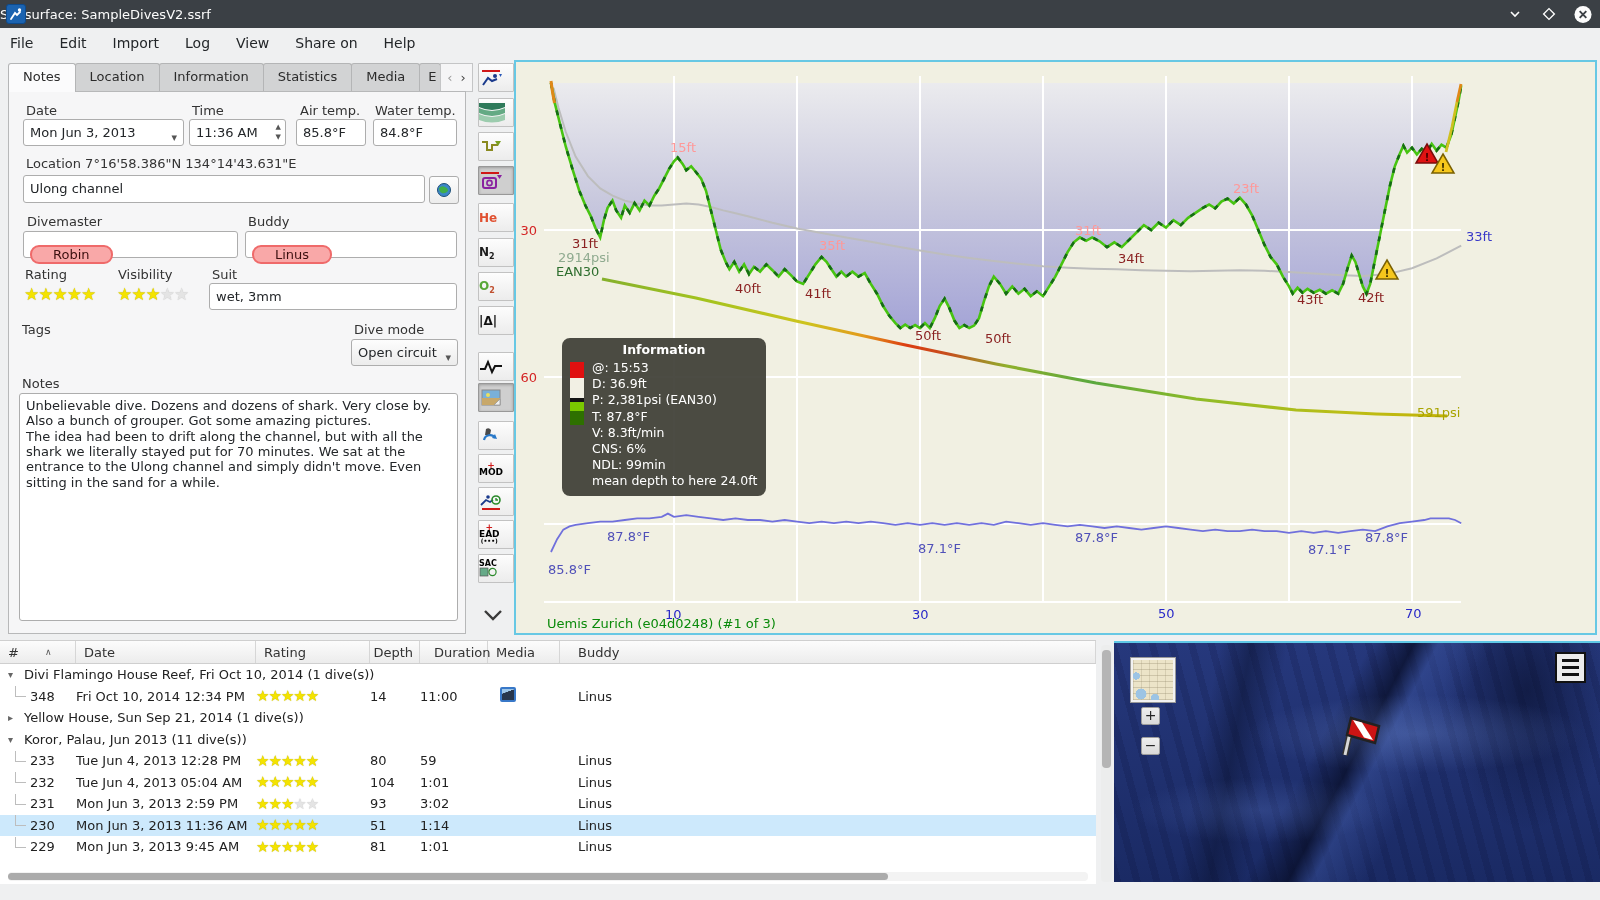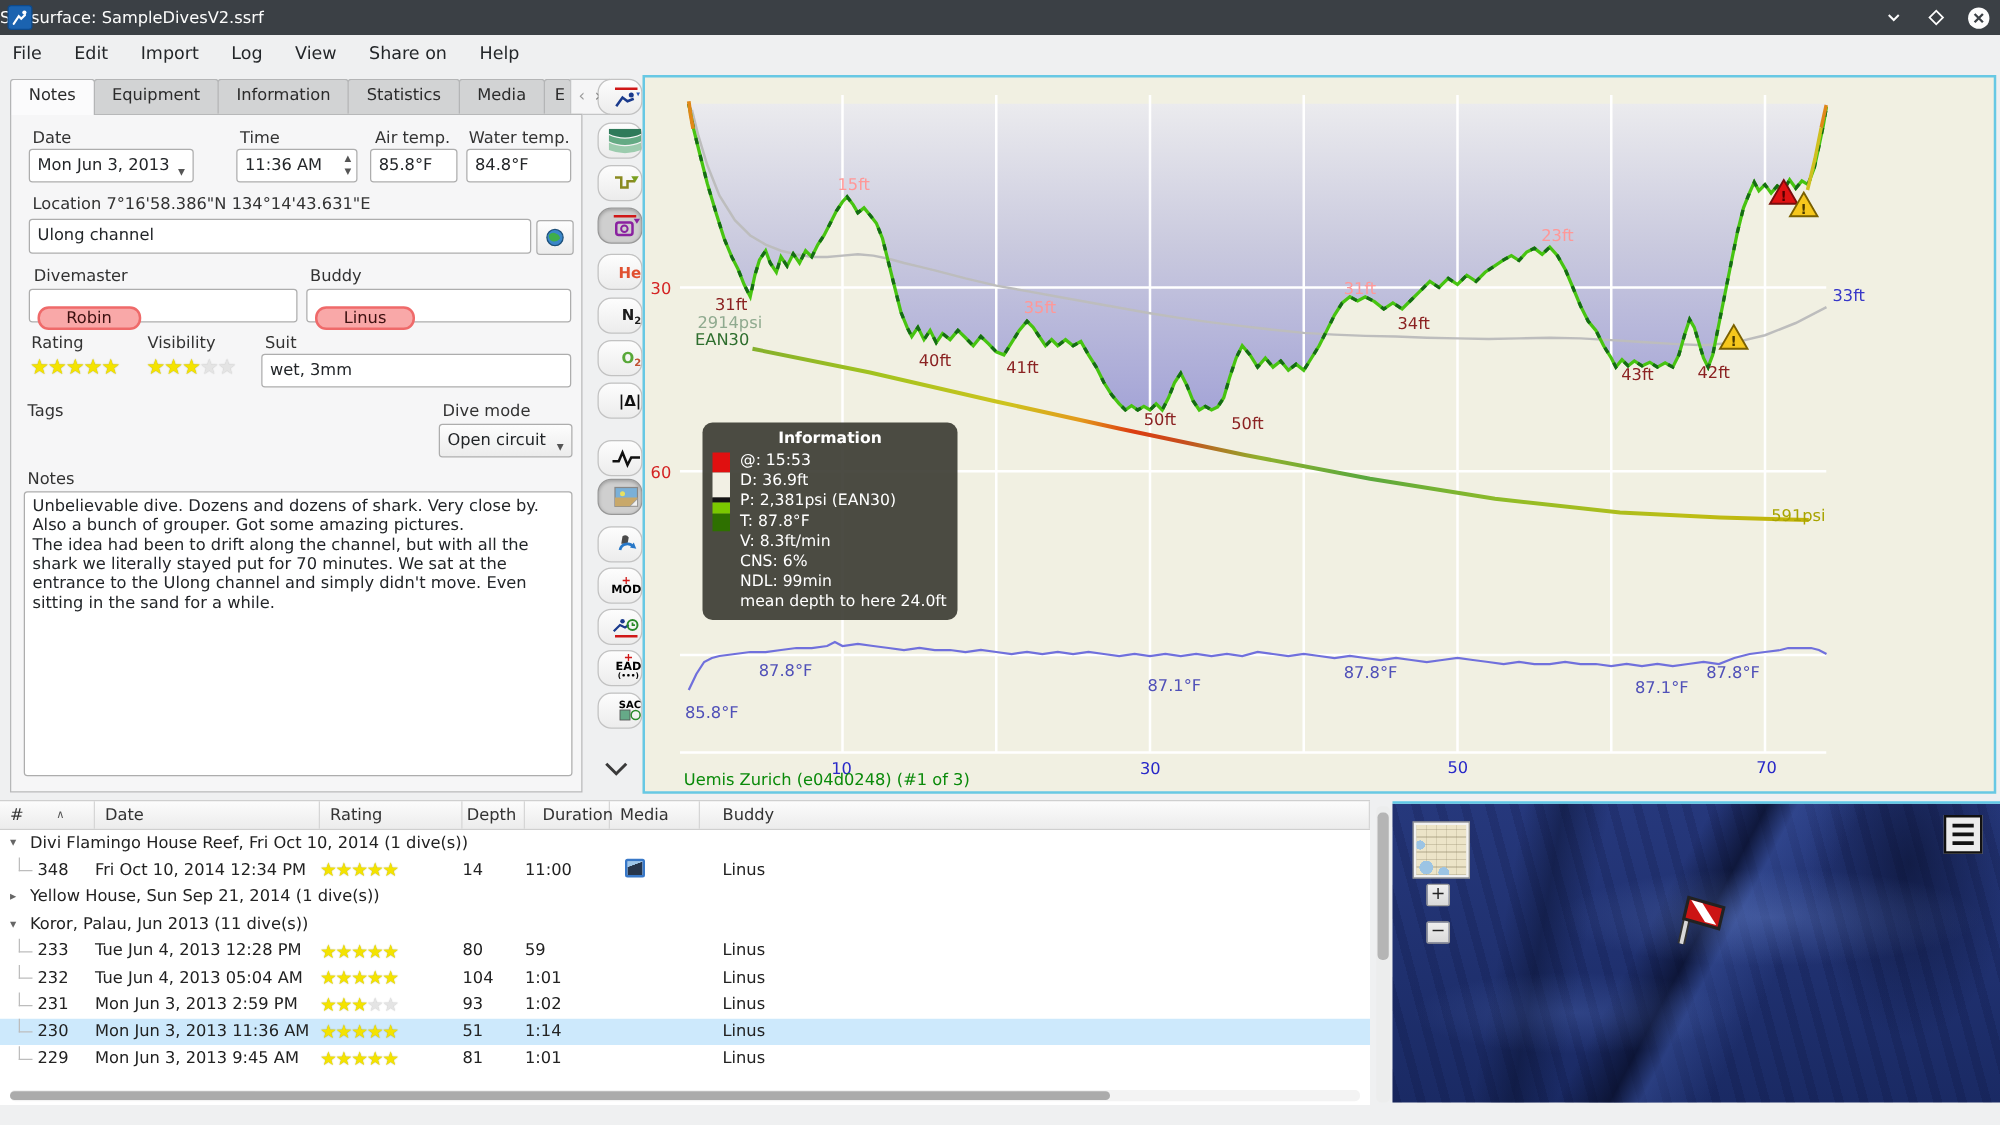--- a/index.html
+++ b/index.html
@@ -42,21 +42,21 @@
   .chip { display:inline-block; background:#f9a8a8; border:2px solid #ef6a6a; border-radius:9px;
           padding:0px 21px; color:#3c1010; margin-top:13px; }
   .stars .st { font-size:17px; letter-spacing:-1px; }
   .st.on  { color:#f4e300; text-shadow:0 0 1px #9d9400; }
   .st.off { color:#e4e4e4; text-shadow:0 0 1px #b9b9b9; }
   textarea.inp { resize:none; line-height:1.18; padding:4px 6px; }
 
   
   .vtools { position:absolute; left:476px; top:60px; width:38px; height:575px; }
   .tbtn { position:absolute; left:2px; width:36px; height:29px; background:linear-gradient(#fdfdfd,#ececec);
-          border:1px solid #c2c2c2; border-radius:11px; display:flex; align-items:center; justify-content:flex-end;
+          border:1px solid #c2c2c2; border-radius:1px; display:flex; align-items:center; justify-content:flex-start;
           font-size:12px; cursor:pointer; }
   .tbtn.sel { background:#cfcfcf; border-color:#989898; box-shadow:inset 0 1px 3px rgba(0,0,0,.25); }
   .ticon-txt { font-weight:bold; font-size:12px; }
   .sub { font-size:8px; vertical-align:-3px; }
 
   
   .chart { position:absolute; left:514px; top:60px; width:1083px; height:575px; background:#f1f0e2;
            border:2px solid #67c8e4; }
   .infobox { position:absolute; left:46px; top:276px; width:204px; height:158px;
              background:rgba(62,62,54,.93); border-radius:8px; color:#fff; font-size:12.5px; padding:4px 8px 4px 8px; }
@@ -154,34 +154,34 @@
       <span>Edit</span>
       <span>Import</span>
       <span>Log</span>
       <span>View</span>
       <span>Share on</span>
       <span>Help</span>
     </div>
 
   <div class="tabbar">
     <div class="tab active">Notes</div>
-    <div class="tab">Equipment</div>
+    <div class="tab">Location</div>
     <div class="tab">Information</div>
     <div class="tab">Statistics</div>
     <div class="tab">Media</div>
     <div class="tab cut">E</div>
     <div class="tabscroll">
       <span>‹</span>
       <span>›</span>
     </div>
   </div>
 
   <div class="panel">
     <span class="lbl" style="left:17px;top:11px">Date</span>
-    <div class="inp" style="left:14px;top:27px;width:132px;height:27px;line-height:25px">
+    <div class="inp" style="left:14px;top:27px;width:161px;height:27px;line-height:25px">
       <span>Mon Jun 3, 2013</span><span class="chev">▾</span>
     </div>
     <span class="lbl" style="left:183px;top:11px">Time</span>
     <div class="inp" style="left:180px;top:27px;width:97px;height:27px;line-height:25px">
       <span>11:36 AM</span><span class="spin">▲<br>▼</span>
     </div>
     <span class="lbl" style="left:291px;top:11px">Air temp.</span>
     <div class="inp" style="left:287px;top:27px;width:70px;height:27px;line-height:25px">85.8°F</div>
     <span class="lbl" style="left:366px;top:11px">Water temp.</span>
     <div class="inp" style="left:364px;top:27px;width:84px;height:27px;line-height:25px">84.8°F</div>
@@ -481,21 +481,21 @@
           <span class="c-dur">1:01</span>
           <span class="c-media"></span>
           <span class="c-buddy">Linus</span>
         </div>
         <div class="dl-row">
           <span class="tree-l"></span>
           <span>231</span>
           <span>Mon Jun 3, 2013 2:59 PM</span>
           <span><span class="st on">★</span><span class="st on">★</span><span class="st on">★</span><span class="st off">★</span><span class="st off">★</span></span>
           <span class="c-depth">93</span>
-          <span class="c-dur">1:02</span>
+          <span class="c-dur">3:02</span>
           <span class="c-media"></span>
           <span class="c-buddy">Linus</span>
         </div>
         <div class="dl-row sel">
           <span class="tree-l"></span>
           <span>230</span>
           <span>Mon Jun 3, 2013 11:36 AM</span>
           <span><span class="st on">★</span><span class="st on">★</span><span class="st on">★</span><span class="st on">★</span><span class="st on">★</span></span>
           <span class="c-depth">51</span>
           <span class="c-dur">1:14</span>

